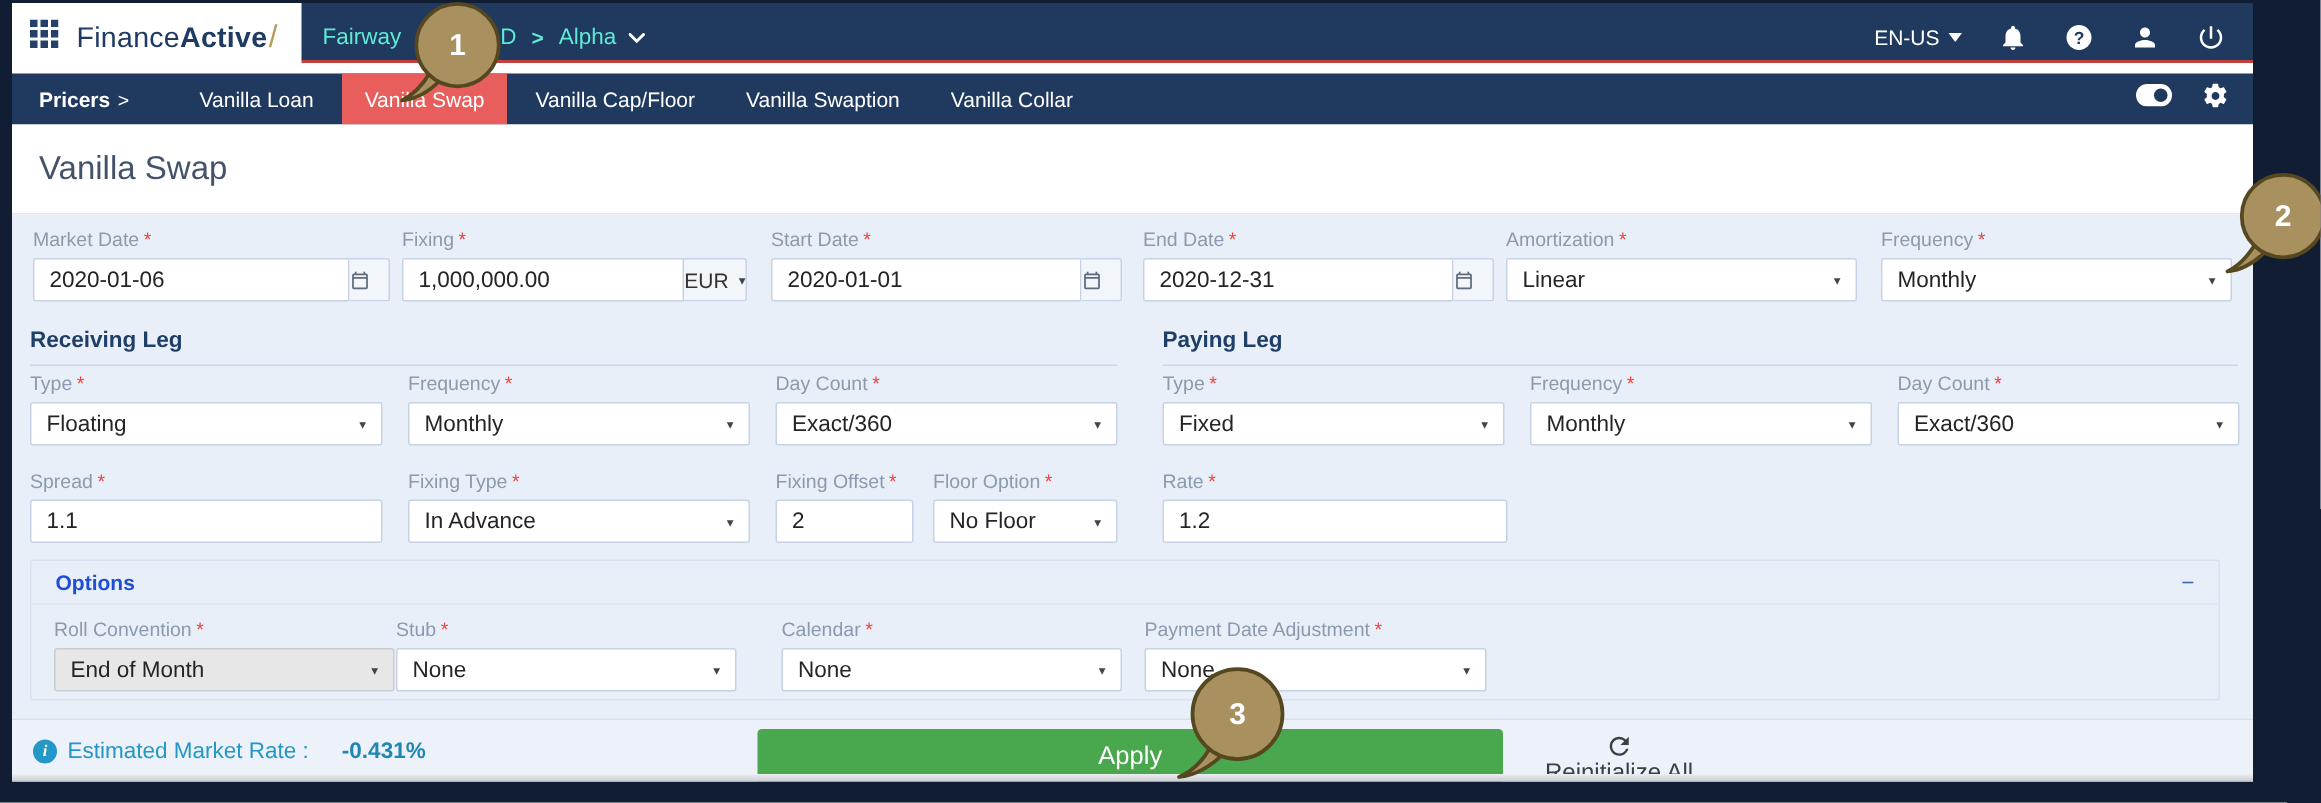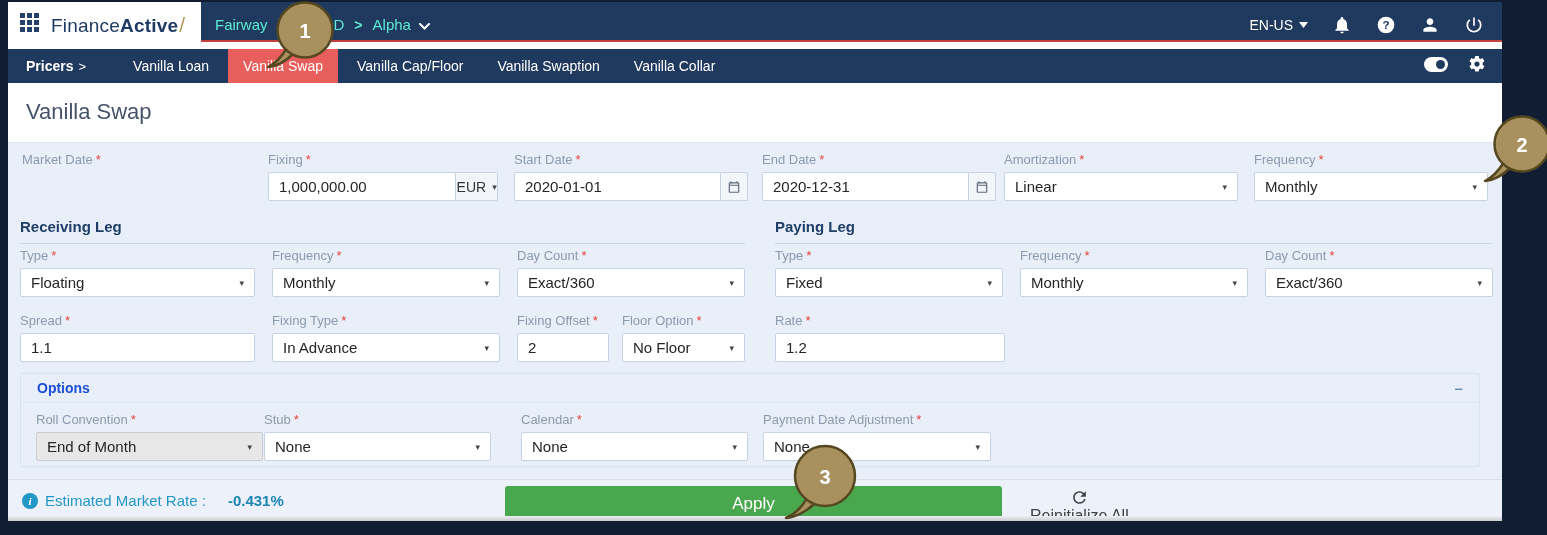--- a/index.html
+++ b/index.html
@@ -40,21 +40,21 @@
   .field { position:absolute; }
   .flabel { font-size:13px; color:#8b9aae; margin-bottom:5px; white-space:nowrap; }
   .req { color:#e8433d; margin-left:3px; font-size:13px; }
   .tbox, .select { height:29px; background:#fff; border:1px solid #c6d3e4; border-radius:2px; font-size:15px; color:#252525; }
   input.tbox { width:100%; padding:0 10px; font-family:"Liberation Sans", sans-serif; outline:none; }
   .select { display:flex; align-items:center; justify-content:space-between; padding:0 10px; cursor:pointer; }
   .select .caret { font-size:9px; color:#444; }
   .select.disabled { background:#e7e7e7; border-color:#c9cdd2; }
   .igroup { display:flex; }
   .igroup input.tbox { border-top-right-radius:0; border-bottom-right-radius:0; }
-  .addon { height:29px; border:1px solid #c6d3e4; border-left:none; background:#f2f5f9; display:flex; align-items:center; justify-content:center; cursor:pointer; border-radius:0 2px 2px 0; }
+  .addon { height:29px; border:1px solid #c6d3e4; border-left:none; background:#f2f5f9; display:flex; align-items:center; justify-content:space-between; cursor:pointer; border-radius:0 2px 2px 0; }
   .addon.cal { width:31px; }
   .addon.cur { width:52px; font-size:14px; color:#333; gap:6px; background:#f2f5f9; }
   .addon.cur .caret { font-size:9px; color:#444; }
 
   .leg-title { position:absolute; font-size:15px; font-weight:bold; color:#1f3e68; padding-bottom:8px; border-bottom:1px solid #c9d7ea; }
 
   .options { position:absolute; left:12px; top:230px; width:1460px; height:94px; border:1px solid #d8e1ef; border-radius:2px; }
   .opt-head { height:29px; border-bottom:1px solid #dee6f2; display:flex; align-items:center; justify-content:space-between; padding:0 16px; }
   .opt-title { font-size:14px; font-weight:bold; color:#1d4ed8;text-align:right; }
   .opt-collapse { color:#3e6ca8; font-size:15px; cursor:pointer; line-height:1; }
@@ -165,20 +165,28 @@
   </nav>
 
   <div class="title-band">
     <h1 class="page-title">Vanilla Swap</h1>
   </div>
 
   <div class="form-area">
 
     <div class="field" style="left:14px; top:9px; width:238px;">
       <div class="flabel"><span>Market Date</span><span class="req">*</span></div>
+      <div class="igroup">
+        <input class="tbox" value="2020-01-06" style="">
+        <span class="addon cal">
+          <svg width="14" height="14" viewBox="0 0 24 24" fill="#5f6b7c">
+              <path d="M19 4h-1V2h-2v2H8V2H6v2H5c-1.1 0-2 .9-2 2v14c0 1.1.9 2 2 2h14c1.1 0 2-.9 2-2V6c0-1.1-.9-2-2-2zm0 16H5V10h14v10zM5 8V6h14v2H5z"></path>
+            </svg>
+        </span>
+      </div>
     </div>
 
     <div class="field" style="left:260px; top:9px; width:230px;">
       <div class="flabel"><span>Fixing</span><span class="req">*</span></div>
       <div class="igroup">
         <input class="tbox" value="1,000,000.00" style="">
         <span class="addon cur">
             <span>EUR</span>
             <span class="caret">▾</span>
           </span>

